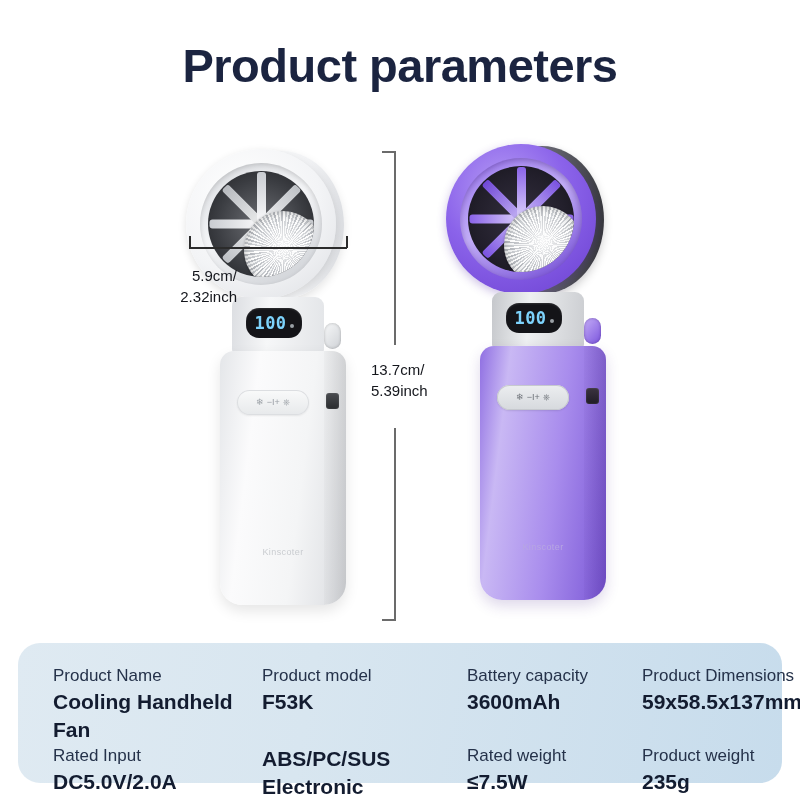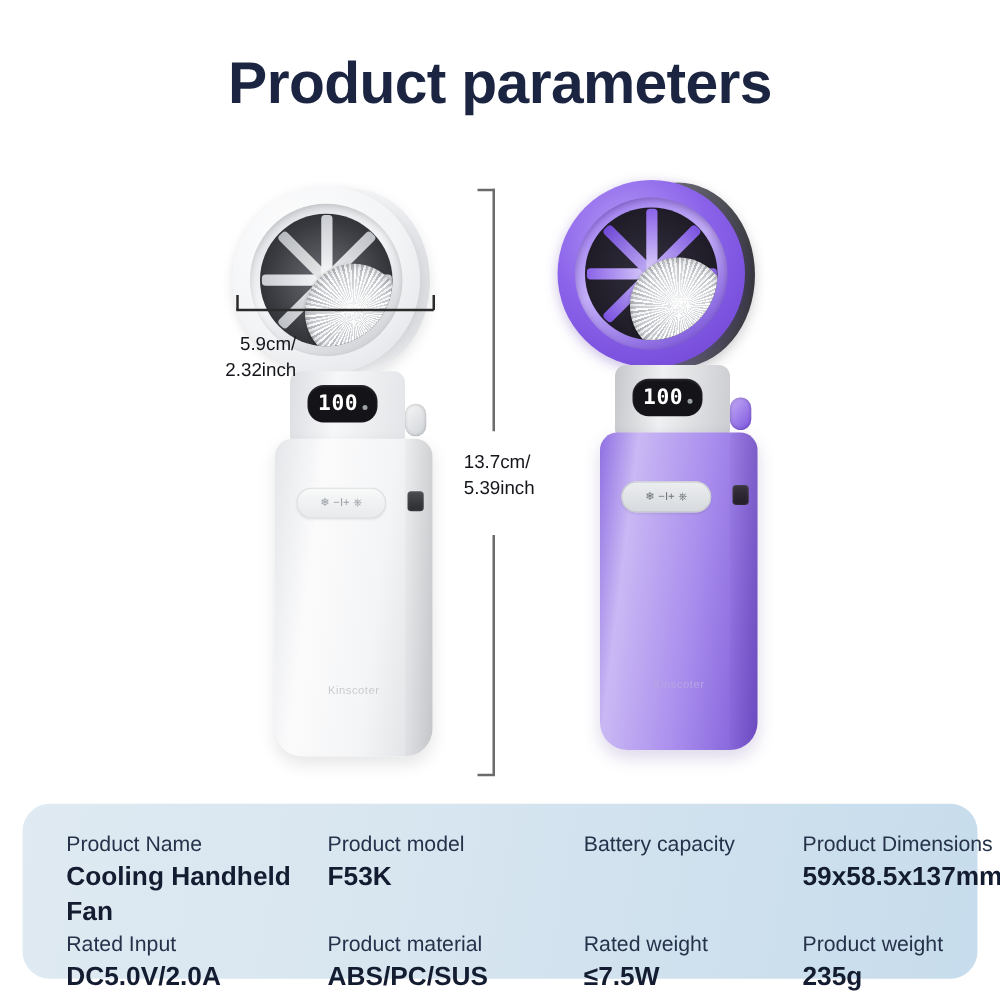--- a/index.html
+++ b/index.html
@@ -115,21 +115,21 @@
   .screen {
     position: absolute;
     border-radius: 13px;
     background: #141418;
     display: flex;
     align-items: center;
     justify-content: center;
     box-shadow: inset 0 1px 2px rgba(255,255,255,.12);
   }
   .screen-num {
-    color: #ffffff;
+    color: #7dd3fc;
     font-family: "DejaVu Sans Mono", monospace;
     font-size: 17px;
     font-weight: 700;
     letter-spacing: 0.5px;
     line-height: 1;
   }
   .screen-dot {
     width: 4px; height: 4px;
     border-radius: 50%;
     background: #9aa0a6;
@@ -388,34 +388,34 @@
       <div class="spec-val">Cooling Handheld Fan</div>
     </div>
 
     <div class="spec-cell">
       <div class="spec-key">Product model</div>
       <div class="spec-val">F53K</div>
     </div>
 
     <div class="spec-cell">
       <div class="spec-key">Battery capacity</div>
+      <div class="spec-val">3600mAh</div>
     </div>
 
     <div class="spec-cell">
       <div class="spec-key">Product Dimensions</div>
       <div class="spec-val">59x58.5x137mm</div>
     </div>
 
     <div class="spec-cell">
       <div class="spec-key">Rated Input</div>
       <div class="spec-val">DC5.0V/2.0A</div>
     </div>
 
     <div class="spec-cell">
-      <div class="spec-key">Product material</div>
       <div class="spec-val">ABS/PC/SUS
 Electronic components</div>
     </div>
 
     <div class="spec-cell">
       <div class="spec-key">Rated weight</div>
       <div class="spec-val">≤7.5W</div>
     </div>
 
     <div class="spec-cell">

